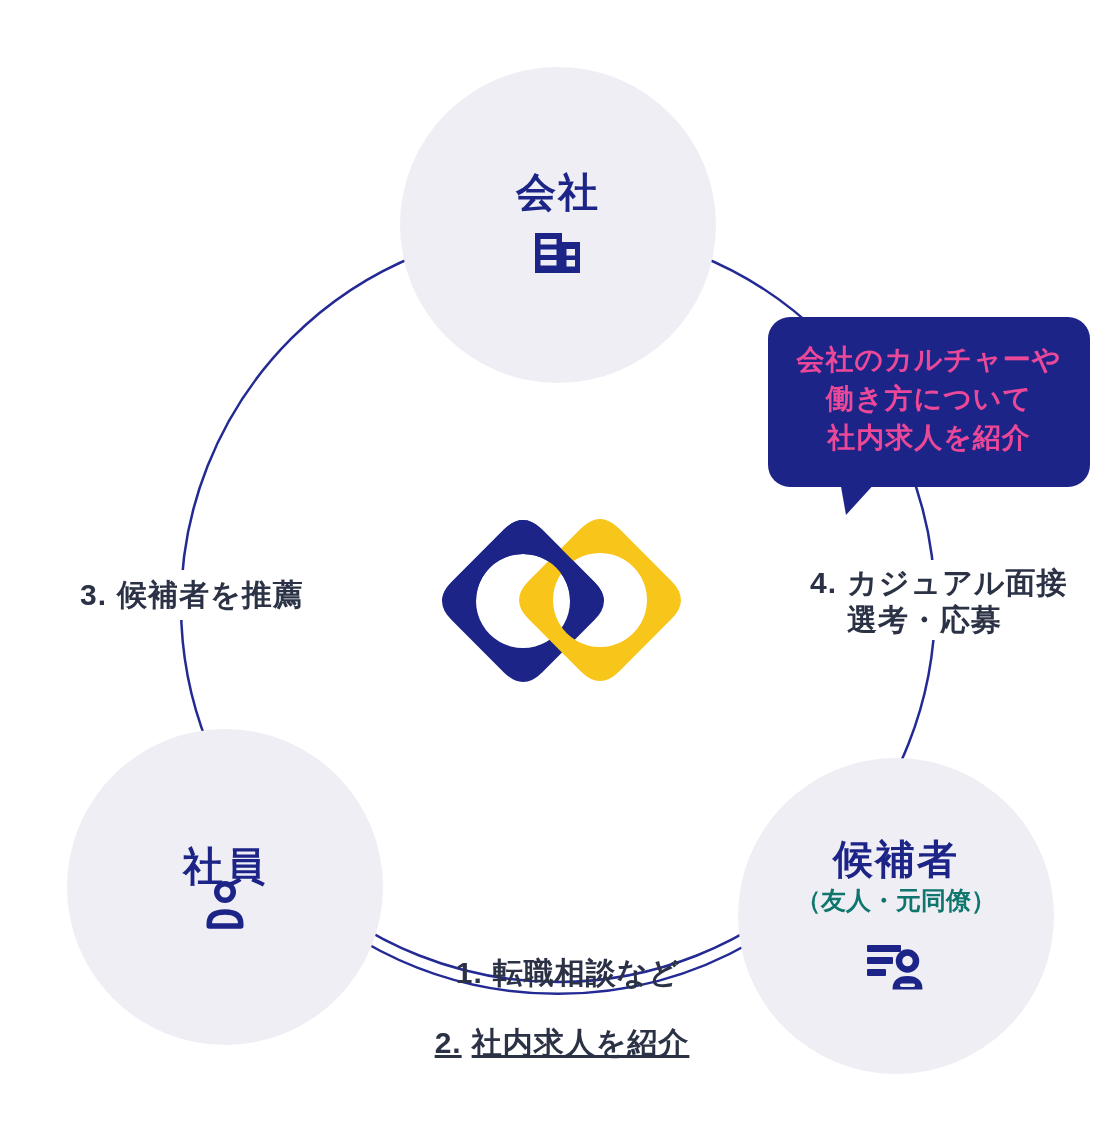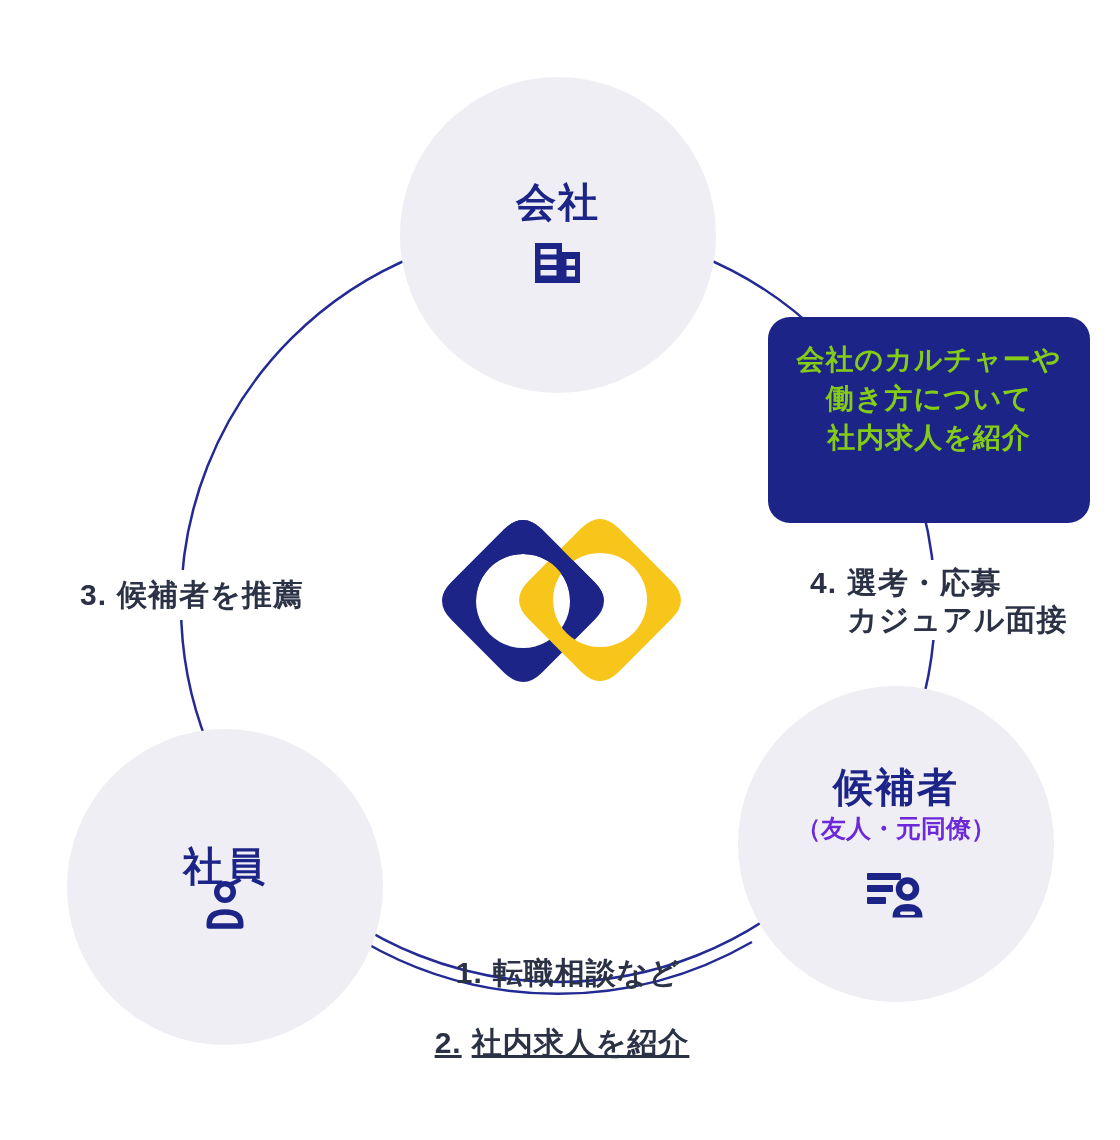--- a/index.html
+++ b/index.html
@@ -8,33 +8,33 @@
     font-family:"Liberation Sans","DejaVu Sans",sans-serif;
   }
   .bg-svg{position:absolute;left:0;top:0;z-index:0;}
   .cycle-line{fill:none;stroke:#232a94;stroke-width:2.5;}
 
   
   .node{
     position:absolute;width:316px;height:316px;border-radius:50%;
     background:#eeeef4;z-index:2;
   }
-  .node-company{left:400px;top:77px;}
+  .node-company{left:400px;top:67px;}
   .node-employee{left:67px;top:729px;}
-  .node-candidate{left:738px;top:686px;}
+  .node-candidate{left:738px;top:758px;}
   .node .title{
     position:absolute;left:0;right:0;text-align:center;
     color:#1d2488;font-weight:bold;font-size:40px;letter-spacing:2px;
   }
   .node-company .title{top:98px;}
   .node-employee .title{top:110px;}
   .node-candidate .title{top:74px;}
   .node .subtitle{
     position:absolute;left:0;right:0;text-align:center;
-    color:#6d28d9;font-weight:bold;font-size:25px;top:126px;
+    color:#0f766e;font-weight:bold;font-size:25px;top:126px;
   }
   .node .icon{position:absolute;left:50%;transform:translateX(-50%);}
   .node-company .icon{top:166px;}
   .node-employee .icon{top:152px;}
   .node-candidate .icon{top:186px;}
 
   
   .step{
     position:absolute;z-index:3;color:#2b3245;font-weight:bold;
     font-size:30px;letter-spacing:1px;line-height:38px;white-space:nowrap;
@@ -42,23 +42,23 @@
   .step .num{margin-right:10px;}
   .step-1{left:568px;top:906px;transform:translateX(-50%);margin-top:48px;}
   .step-2{left:562px;top:1024px;transform:translateX(-50%);text-decoration:underline;}
   .step-3{left:68px;top:570px;background:#ffffff;padding:6px 12px;}
   .step-4{left:800px;top:560px;background:#ffffff;padding:4px 10px 2px 10px;display:flex;}
   .step-4 .lines{display:block;}
   .step-4 .lines div{line-height:37px;}
 
   
   .bubble{
-    position:absolute;z-index:4;left:768px;top:317px;width:322px;height:206px;
+    position:absolute;z-index:4;left:768px;top:317px;width:322px;height:170px;
     background:#1d2488;border-radius:22px;box-sizing:border-box;padding-top:23px;
-    color:#84cc16;font-weight:bold;font-size:28px;line-height:39px;
+    color:#ec4899;font-weight:bold;font-size:28px;line-height:39px;
     text-align:center;letter-spacing:1px;
   }
 </style>
 </head>
 <body>
 
 <div class="canvas">
 
   <svg class="bg-svg" width="1120" height="1140" viewBox="0 0 1120 1140">
     <defs>
@@ -130,22 +130,22 @@
   </div>
   <div class="step step-2">
     <span class="num">2.</span><span>社内求人を紹介</span>
   </div>
   <div class="step step-3">
     <span class="num">3.</span><span>候補者を推薦</span>
   </div>
   <div class="step step-4">
     <span class="num">4.</span>
     <span class="lines">
+      <div>カジュアル面接</div>
       <div>選考・応募</div>
-      <div>カジュアル面接</div>
     </span>
   </div>
 
   <div class="bubble">
     <div>会社のカルチャーや</div>
     <div>働き方について</div>
     <div>社内求人を紹介</div>
   </div>
 
 </div>

